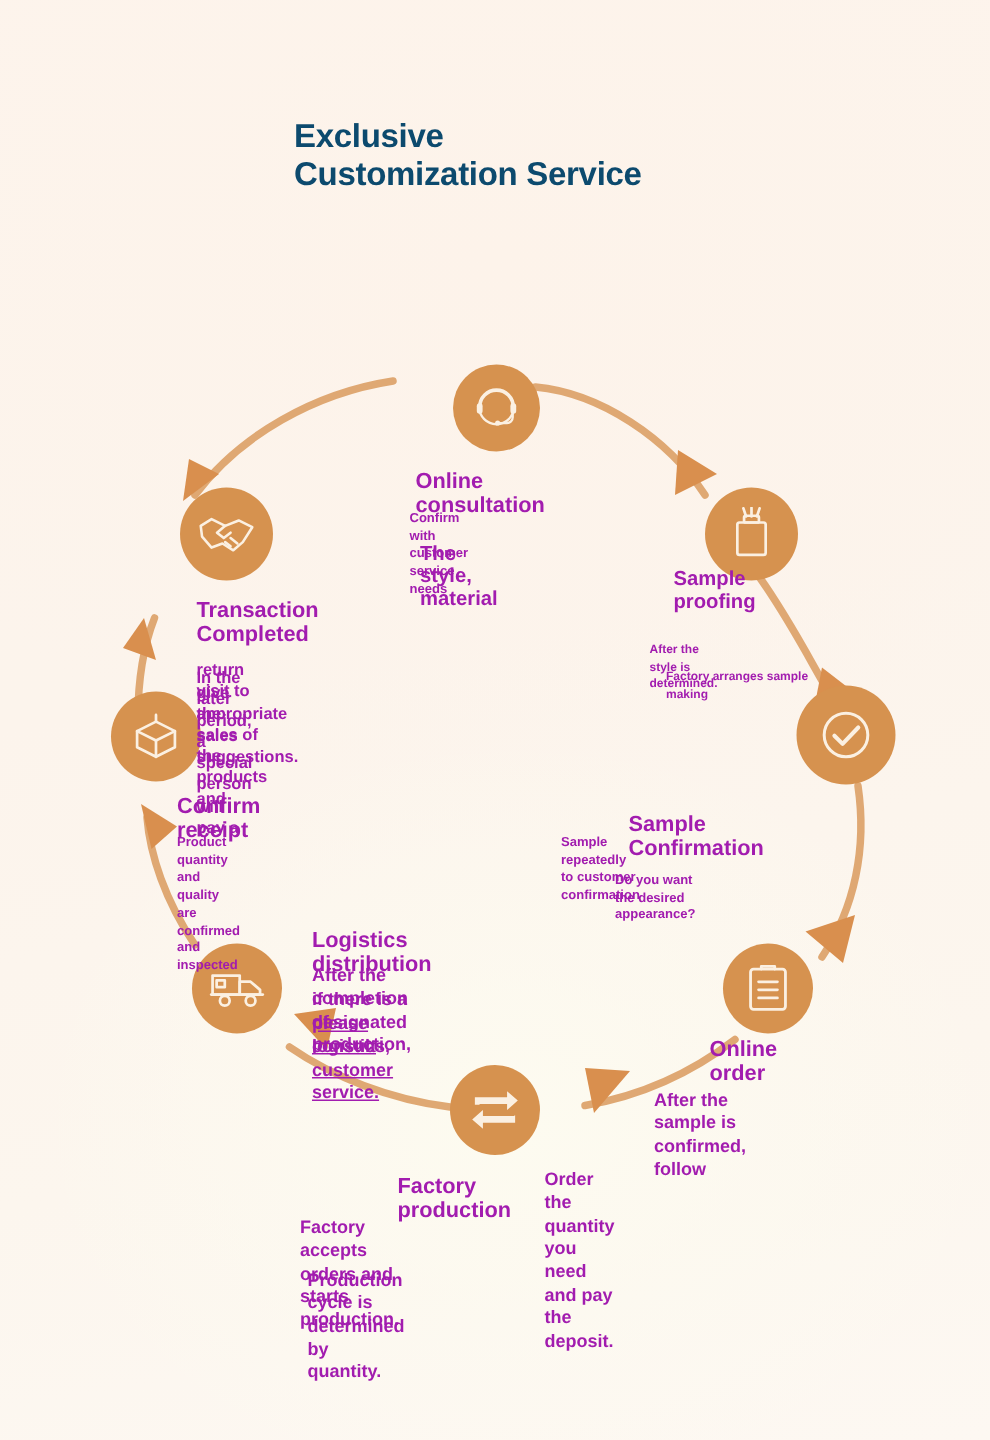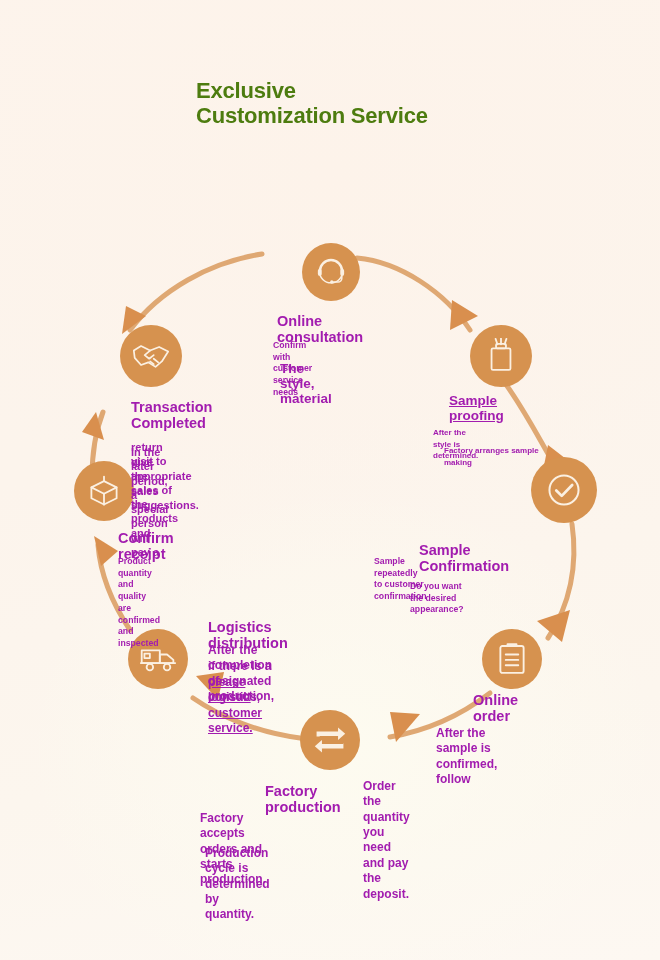--- a/index.html
+++ b/index.html
@@ -15,21 +15,21 @@
       radial-gradient(ellipse 640px 520px at 50% 18%, #FDF3EA 0%, rgba(253,243,234,0) 70%),
       linear-gradient(170deg,#FDF4EC 0%,#FCF4EC 45%,#FCF6EE 75%,#FDF8F2 100%);
   }
 
   
   .header{
     position:absolute; left:0; top:78px; width:100%;
     text-align:center; pointer-events:none;
   }
   .title{
-    font-size:22px; font-weight:bold; color:#4d7c0f;
+    font-size:22px; font-weight:bold; color:#0c4a6e;
     line-height:1.15; letter-spacing:-0.2px;
     width:232px; margin:0 auto 0 196px; text-align:left;
   }
   .subtitle{
     margin-top:12px;
     font-family:"Liberation Serif", serif;
     font-size:15.5px; letter-spacing:2.0px; color:#413a33;
     text-align:center;
   }
 
@@ -120,21 +120,21 @@
       <svg width="32" height="36" viewBox="0 0 34 40">
         <g stroke="#FBF0E2" stroke-width="2" fill="none" stroke-linecap="round">
           <path d="M13 7 L11 1"></path>
             <path d="M17 7 L17 0.5"></path>
             <path d="M21 7 L23 1"></path>
           <rect x="11.5" y="6.5" width="11" height="5" rx="1.2"></rect>
           <rect x="6.5" y="11.5" width="21" height="24" rx="1.6"></rect>
         </g>
       </svg>
     </div>
-    <div class="txt t-head h-md" style="left:449px; top:393px;text-decoration:underline;">Sample proofing</div>
+    <div class="txt t-head h-md" style="left:449px; top:378px;">Sample proofing</div>
     <div class="txt t-sub s-8" style="left:433px; top:427px;">After the style is determined.</div>
     <div class="txt t-sub s-8" style="left:444px; top:445px; width:100px;">Factory arranges sample making</div>
   </div>
 
   <div class="node">
     <div class="circle" style="left:531px; top:457px; width:66px; height:66px;">
       <svg width="40" height="40" viewBox="0 0 44 44">
         <circle cx="22" cy="22" r="16" fill="none" stroke="#FBF0E2" stroke-width="2.2"></circle>
         <path d="M13.5 22.5 L19.5 28.5 L31 16.5" fill="none" stroke="#FBF0E2" stroke-width="3" stroke-linecap="round" stroke-linejoin="round"></path>
       </svg>

